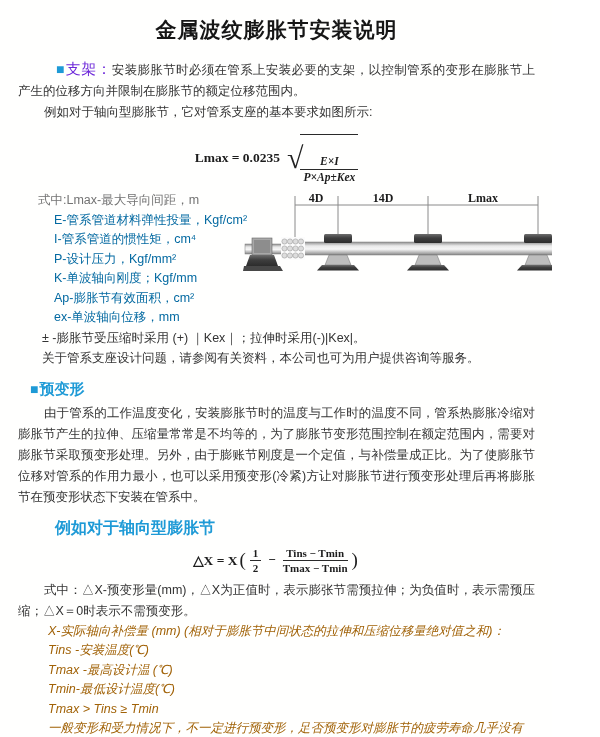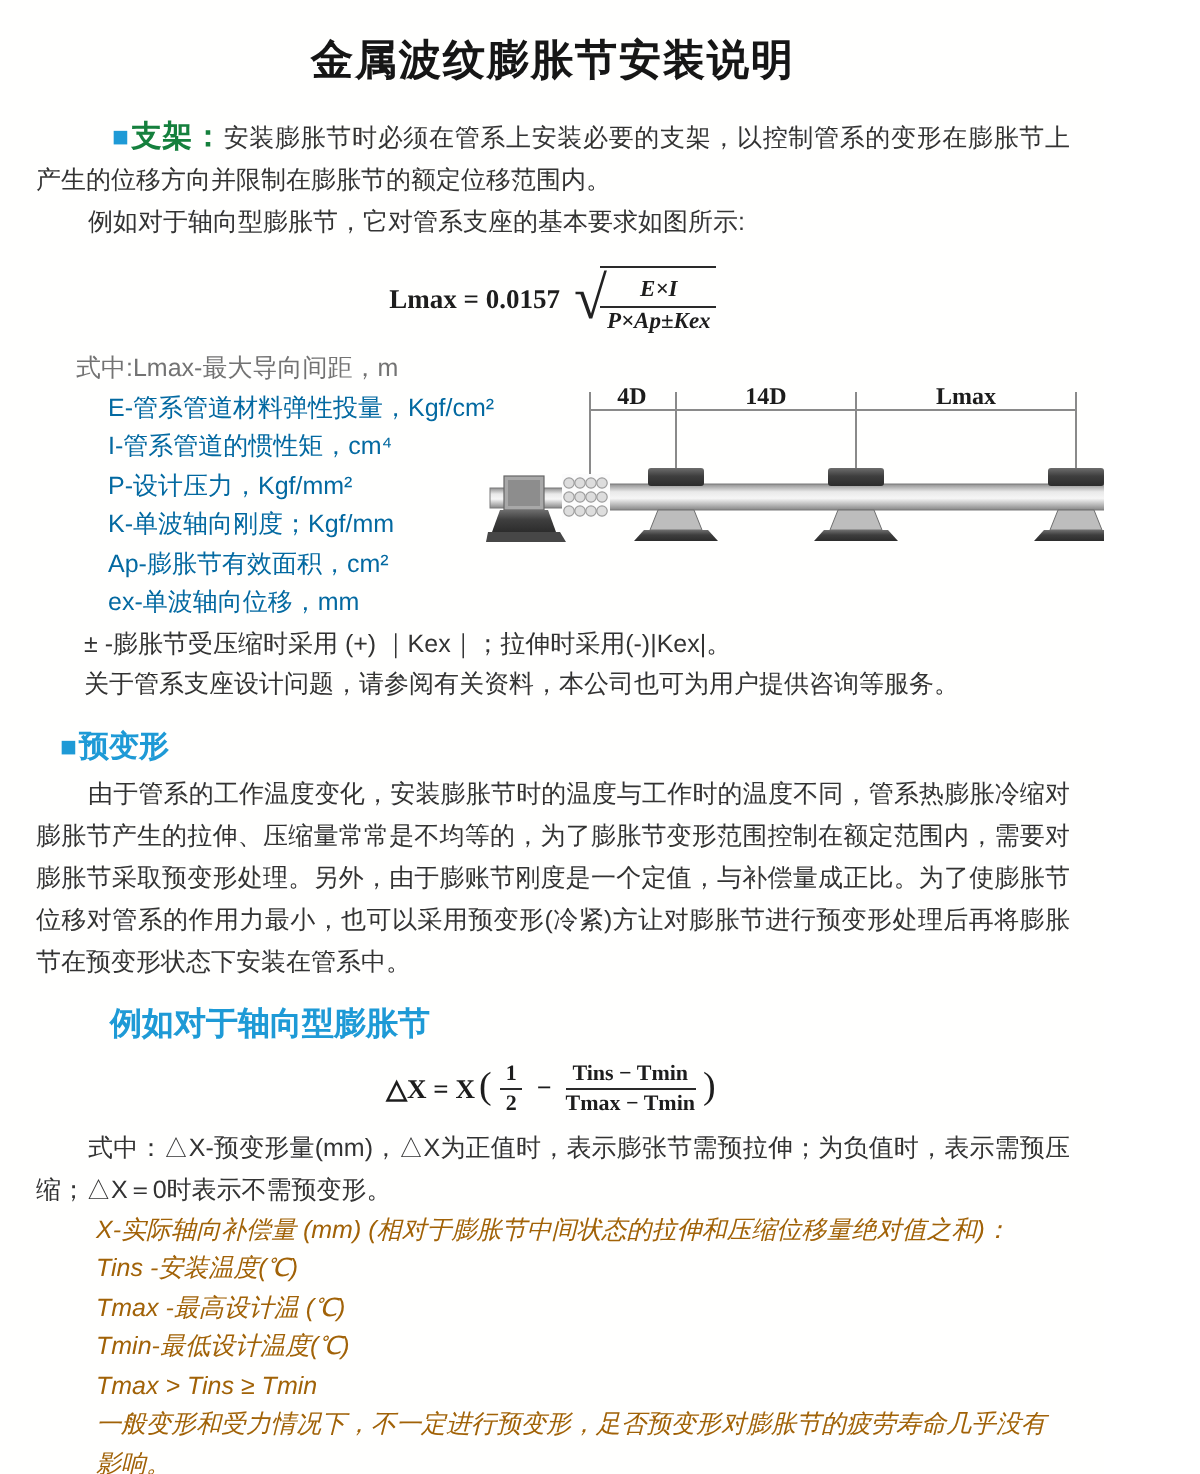--- a/index.html
+++ b/index.html
@@ -13,36 +13,36 @@
   }
   .content{padding:12px 17px 0 18px;}
   .doc-title{
     text-align:center;
     font-size:21px;font-weight:bold;color:#161616;
     margin:4px 0 14px 0;letter-spacing:1px;
   }
   .para{font-size:12.5px;line-height:21px;text-align:justify;margin:0;color:#333;}
   .para.indent{text-indent:26px;}
   .support-para{text-indent:38px;}
-  .sec-label{color:#15803d;font-weight:bold;font-size:15px;}
+  .sec-label{color:#6d28d9;font-weight:normal;font-size:15px;}
   .sec-marker{color:#1e9ad6;font-size:14px;margin-right:1px;}
   .section-head{font-size:15px;font-weight:bold;color:#1e9ad6;margin:12px 0 4px 12px;}
   .sub-head{font-size:16px;font-weight:bold;color:#1e9ad6;margin:10px 0 6px 0;}
   .sub-head.ax{margin-left:37px;}
   .sub-head.lat{margin-left:10px;}
 
   
   .formula{
     display:flex;justify-content:center;align-items:center;
     font-family:"Liberation Serif",serif;color:#1d1d1d;font-weight:bold;
   }
   .f1{margin:9px 0 7px 0;}
   .f1 .lhs{font-size:13.5px;}
   .f1 .radical{font-size:30px;font-weight:normal;line-height:28px;margin:0 -3px 0 7px;color:#222;}
-  .rootbox{border-top:1.5px solid #2a2a2a;padding-top:1px;margin-top:2px;}
+  .rootbox{border-top:1.5px solid #2a2a2a;padding-top:16px;margin-top:2px;}
   .frac{display:inline-flex;flex-direction:column;text-align:center;font-style:italic;font-size:11.5px;line-height:13px;font-weight:bold;}
   .frac .num{border-bottom:1px solid #2a2a2a;padding:0 8px 1px 8px;}
   .frac .den{padding:1px 3px 0 3px;}
   .f2{margin:8px 0 6px 0;}
   .f2 .flhs,.f3 .flhs,.f3 .fsuf{font-size:13.5px;}
   .paren{font-size:19px;font-weight:normal;margin:0 2px;}
   .sfrac{display:inline-flex;flex-direction:column;text-align:center;font-size:11px;line-height:12px;margin:0 2px;}
   .sfrac .n{border-bottom:1px solid #2a2a2a;padding:0 3px 1px 3px;}
   .sfrac .d{padding-top:1px;}
   .mid{font-size:13px;margin:0 5px;}
@@ -62,21 +62,21 @@
 <div class="page">
   <div class="content">
 
     <div class="doc-title">金属波纹膨胀节安装说明</div>
 
     <p class="para support-para"><span class="sec-marker">■</span><span class="sec-label">支架：</span><span>安装膨胀节时必须在管系上安装必要的支架，以控制管系的变形在膨胀节上产生的位移方向并限制在膨胀节的额定位移范围内。</span></p>
 
     <p class="para indent">例如对于轴向型膨胀节，它对管系支座的基本要求如图所示:</p>
 
     <div class="formula f1">
-      <span class="lhs">Lmax = 0.0157</span>
+      <span class="lhs">Lmax = 0.0235</span>
       <span class="radical">√</span>
       <span class="rootbox">
         <span class="frac">
           <span class="num">E×I</span>
           <span class="den">P×Ap±Kex</span>
         </span>
       </span>
     </div>
 
     <div>

